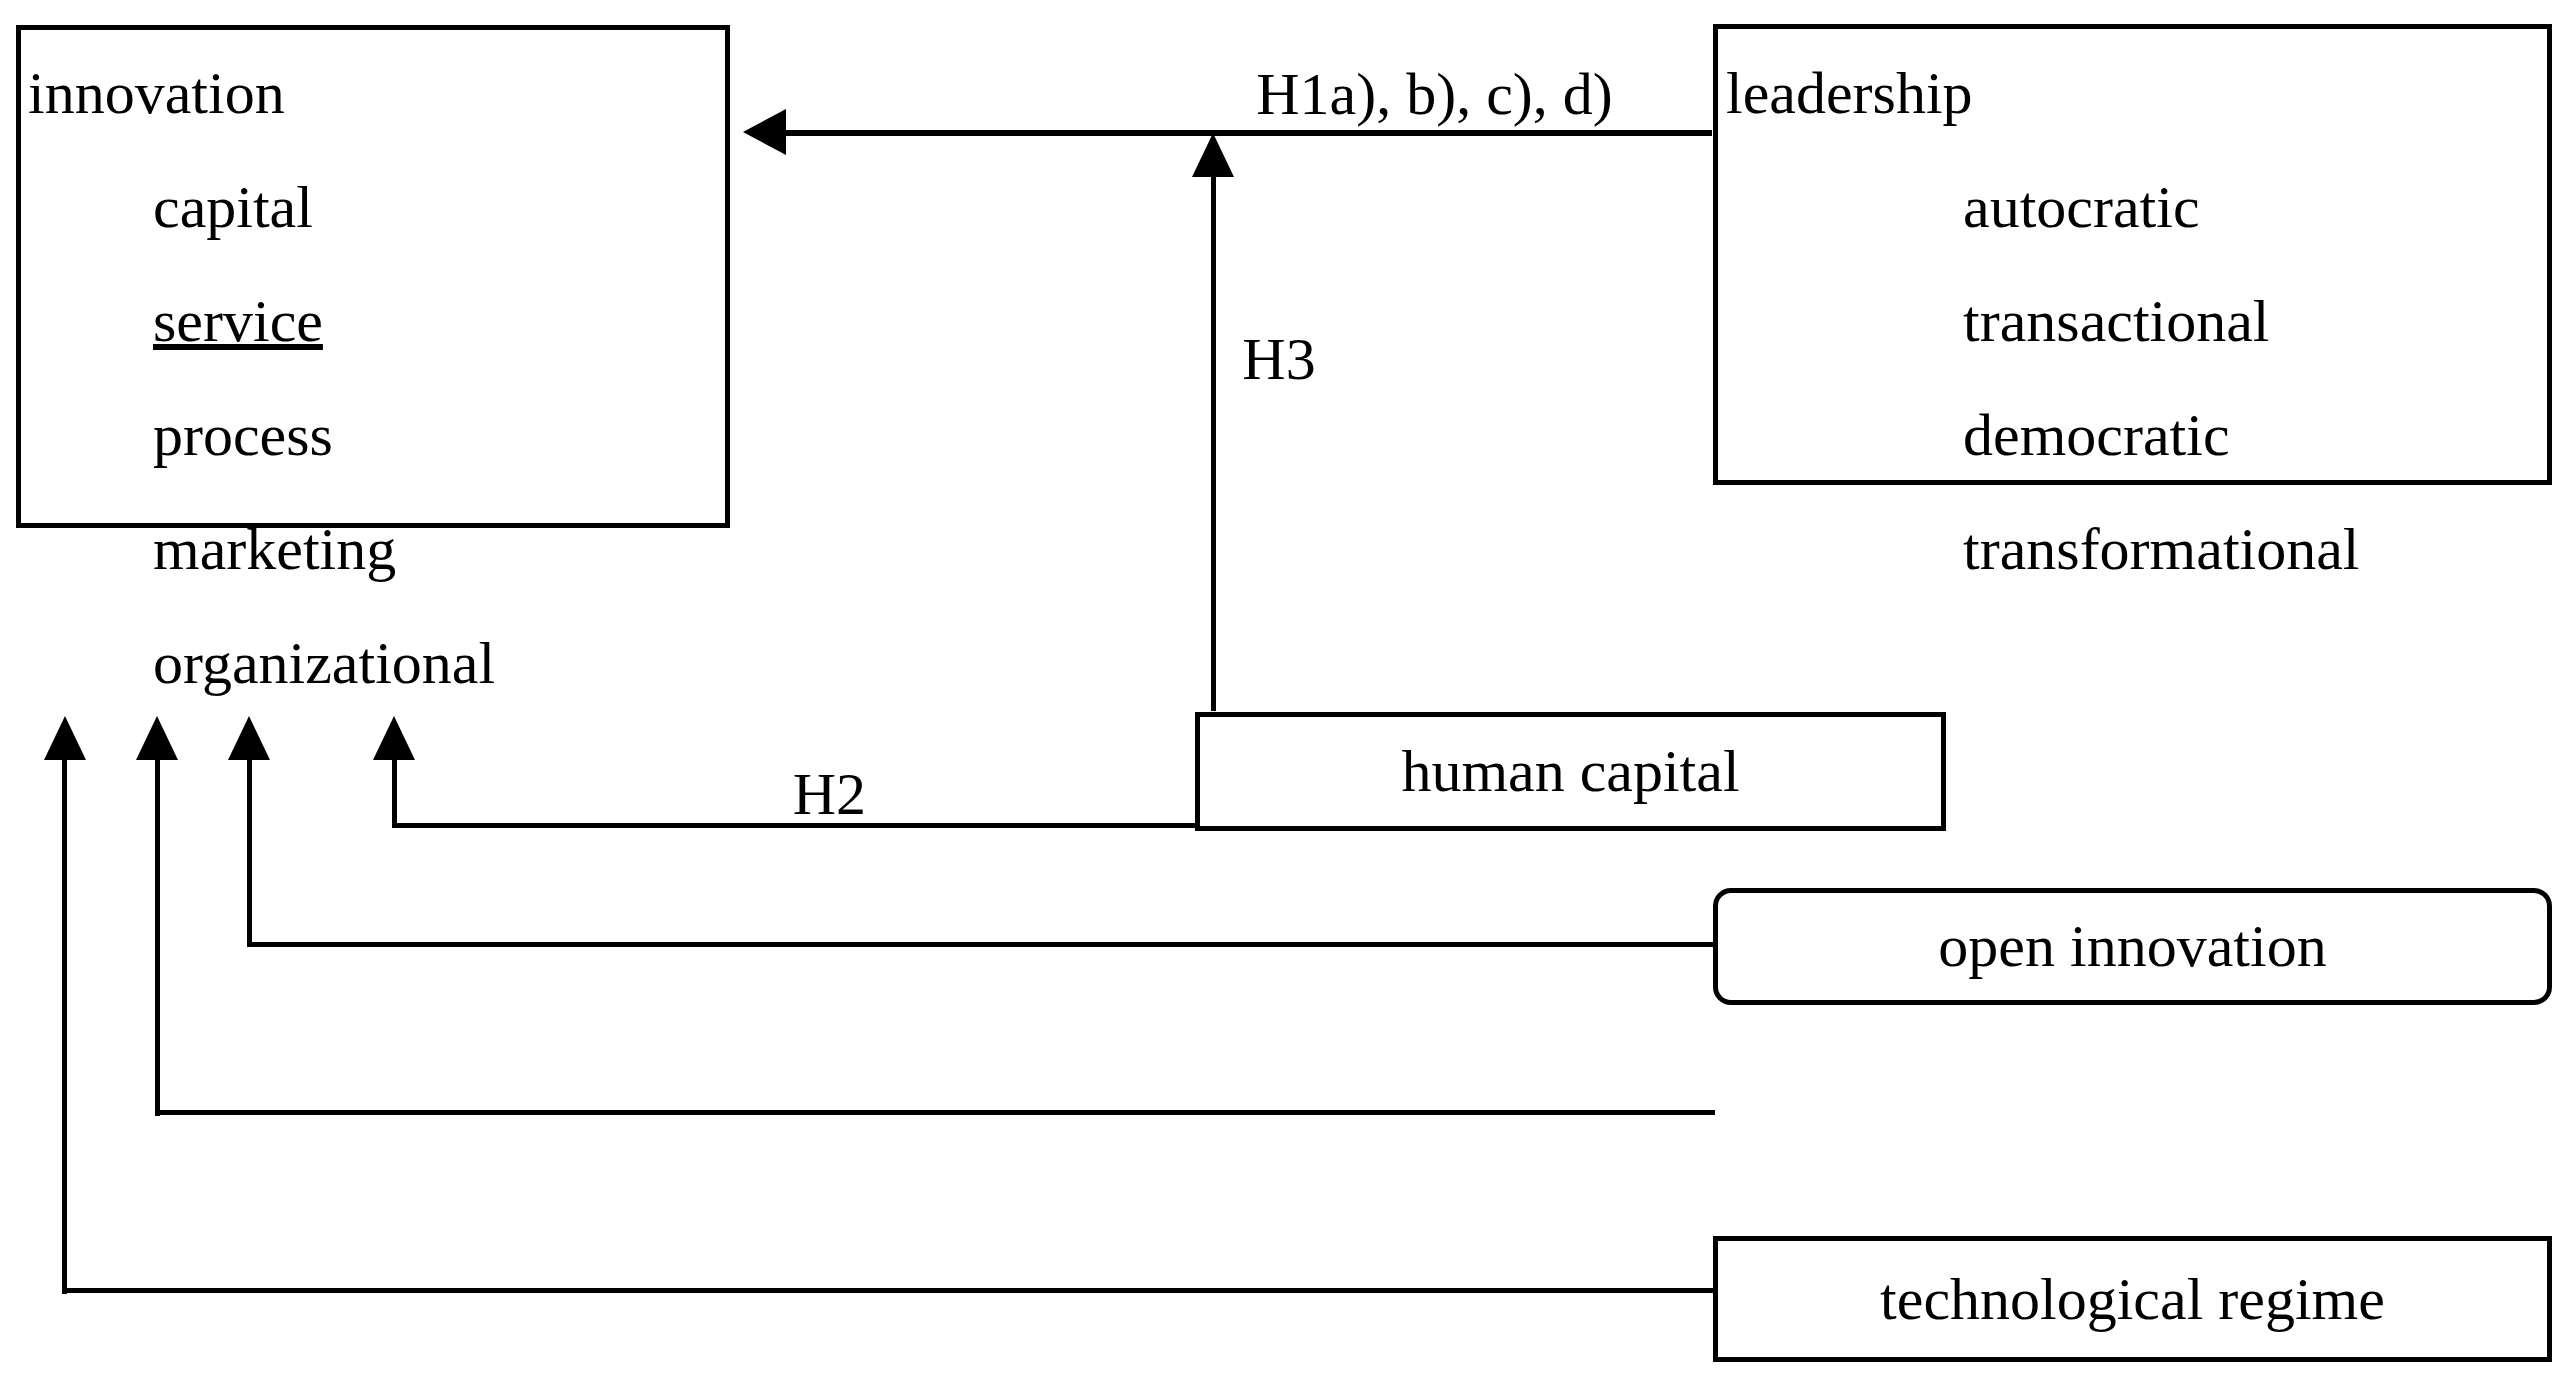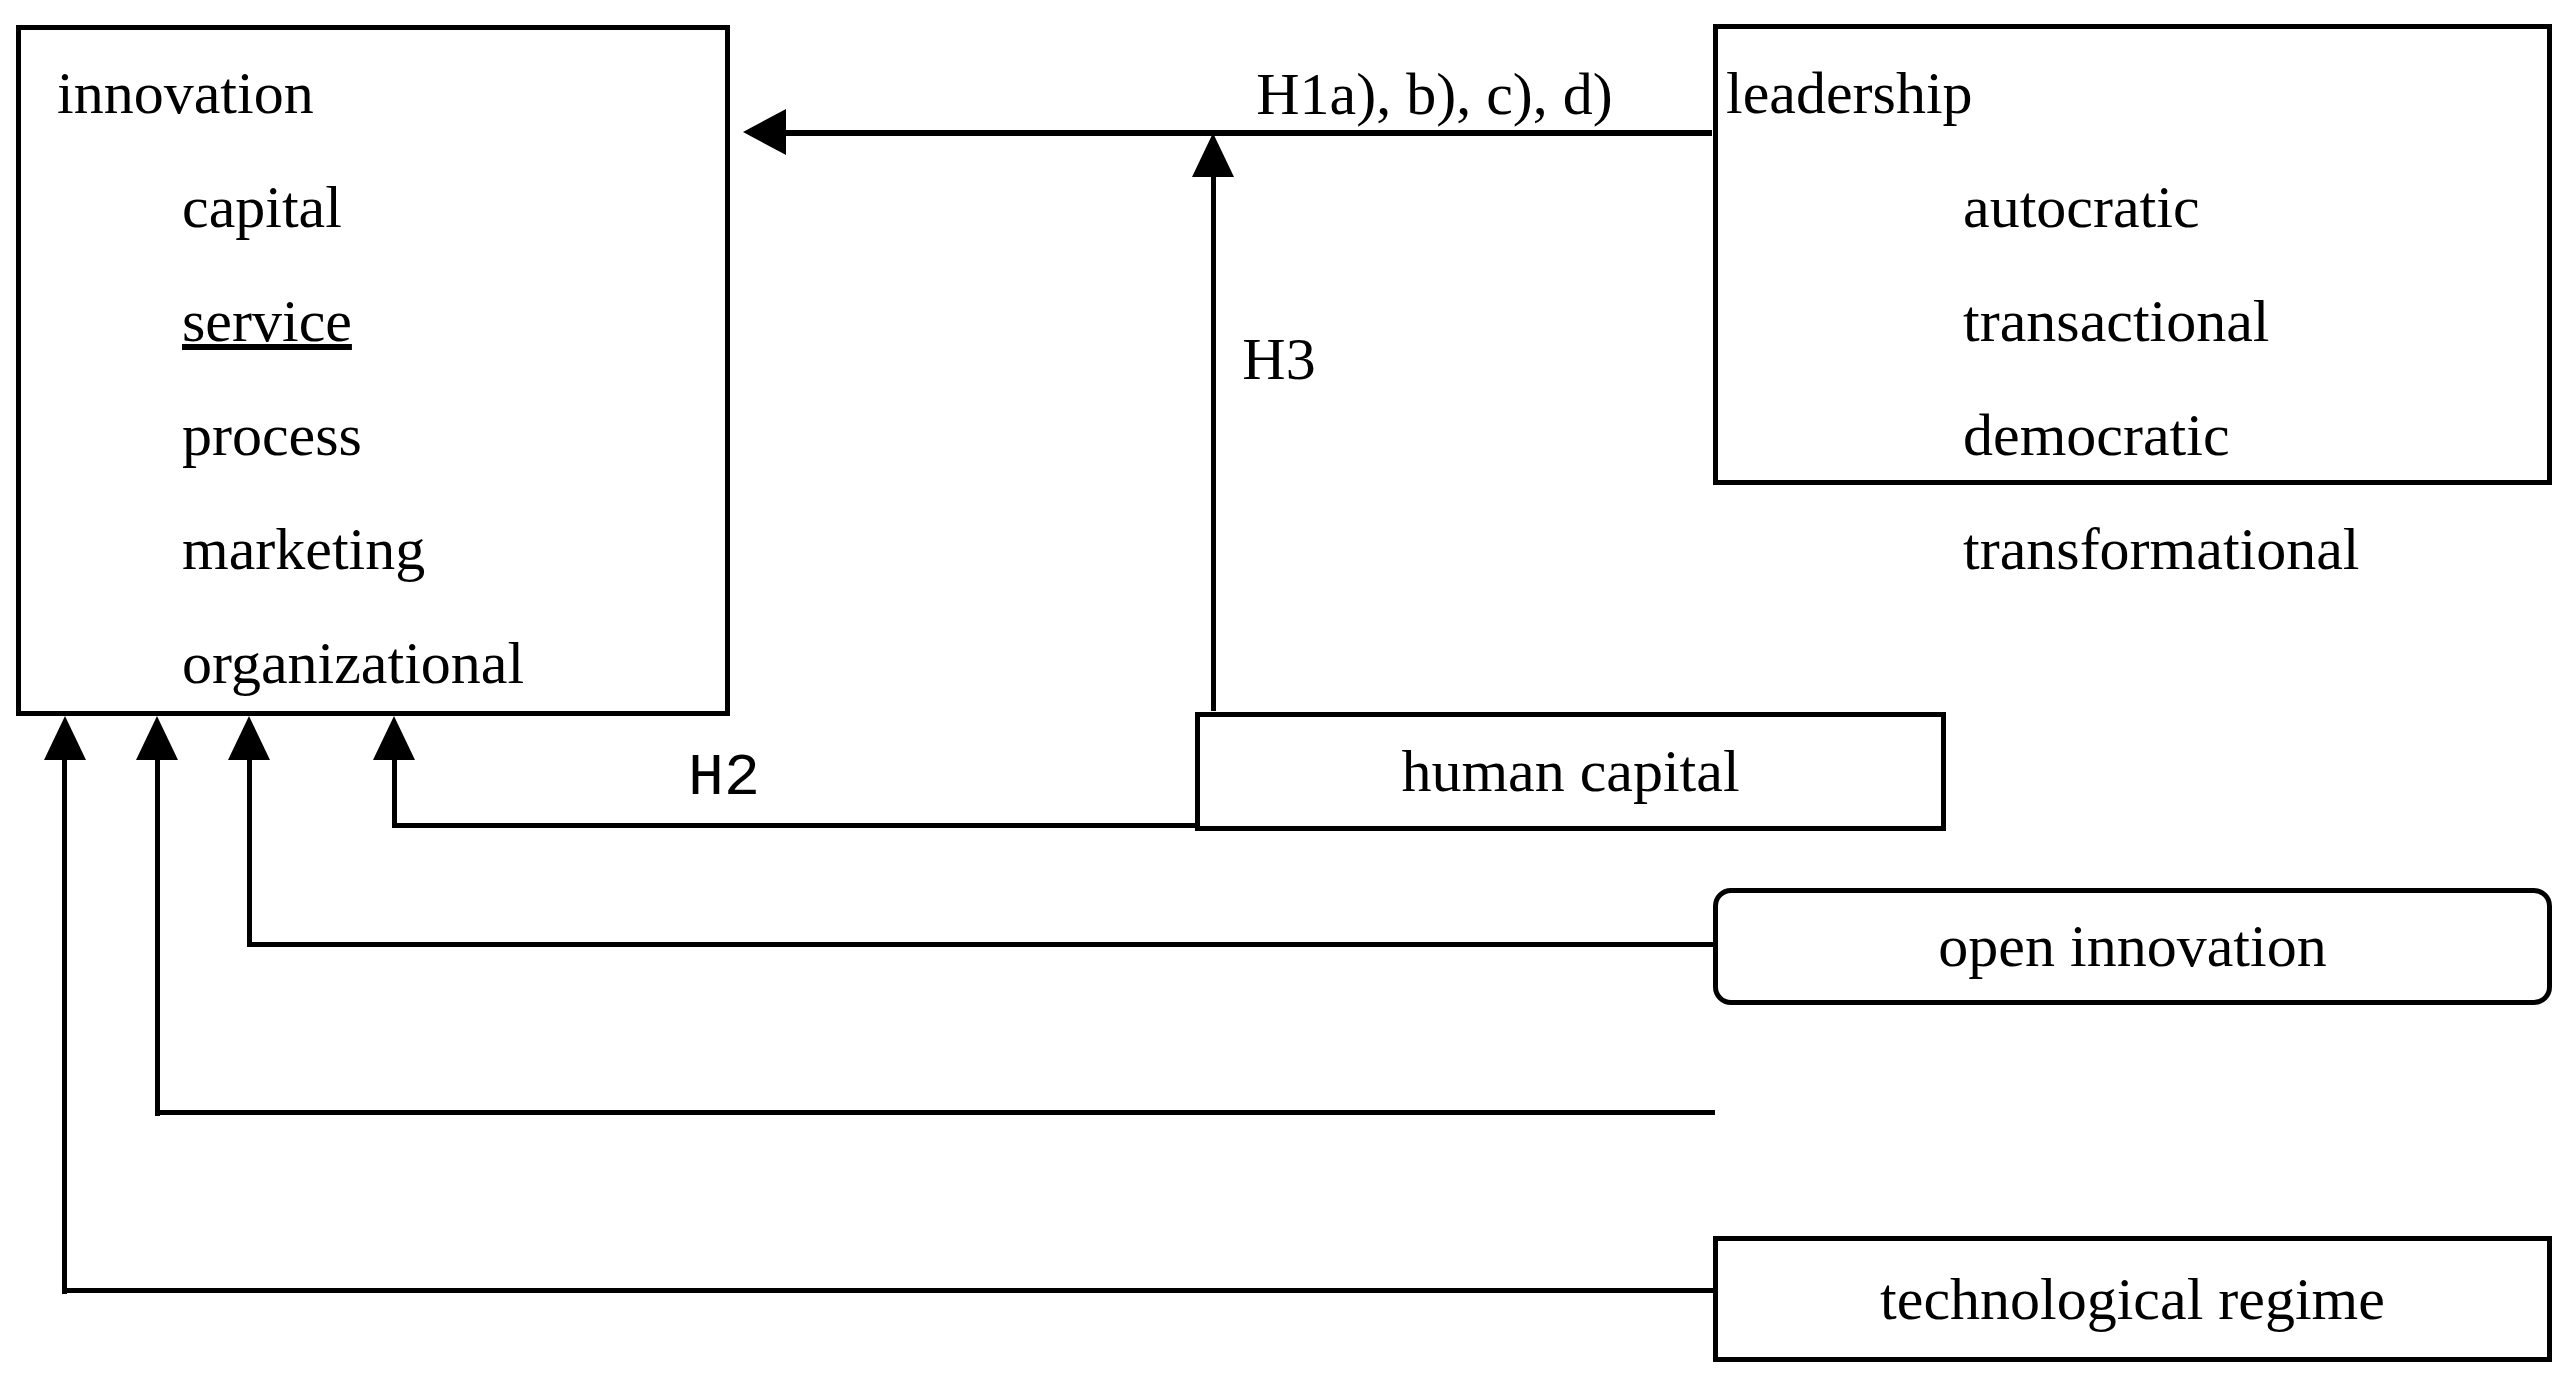--- a/index.html
+++ b/index.html
@@ -44,21 +44,21 @@
     position: absolute;
     line-height: 60px;
     white-space: nowrap;
   }
 </style>
 </head>
 <body>
 
 <div id="canvas">
 
-  <div class="box" style="left:16px; top:25px; width:714px; height:691px;padding-left:29px;">
+  <div class="box" style="left:16px; top:25px; width:714px; height:503px;">
     <div class="rows" style="padding:6.2px 0 0 7px;">
       <div>innovation</div>
       <div style="padding-left:125px;">capital</div>
       <div style="padding-left:125px;text-decoration:underline;">service</div>
       <div style="padding-left:125px;">process</div>
       <div style="padding-left:125px;">marketing</div>
       <div style="padding-left:125px;">organizational</div>
     </div>
   </div>
 
@@ -89,21 +89,21 @@
   <div class="arrow-left" style="left:743px; top:109px;"></div>
   <div class="hyp-label" style="left:1230px; top:64px; width:409px; text-align:center;">H1a), b), c), d)</div>
 
   <div class="vline" style="left:1211px; top:174px; width:5.3px; height:537px;"></div>
   <div class="arrow-up" style="left:1192px; top:133px;"></div>
   <div class="hyp-label" style="left:1190px; top:329px; width:178px; text-align:center;">H3</div>
 
   <div class="hline" style="left:394px; top:823px; width:803px; height:5.3px;"></div>
   <div class="vline" style="left:392px; top:760px; width:5.3px; height:68px;"></div>
   <div class="arrow-up" style="left:373px; top:716px;"></div>
-  <div class="hyp-label" style="left:688px; top:748px; width:178px; text-align:left;font-family:Liberation Mono, monospace;">H2</div>
+  <div class="hyp-label" style="left:688px; top:764px; width:178px; text-align:right;">H2</div>
 
   <div class="hline" style="left:250px; top:942px; width:1466px; height:5.3px;"></div>
   <div class="vline" style="left:247px; top:760px; width:5.3px; height:187px;"></div>
   <div class="arrow-up" style="left:228px; top:716px;"></div>
 
   <div class="hline" style="left:157px; top:1110px; width:1558px; height:5.3px;"></div>
   <div class="vline" style="left:155px; top:760px; width:5.3px; height:356px;"></div>
   <div class="arrow-up" style="left:136px; top:716px;"></div>
 
   <div class="hline" style="left:65px; top:1288px; width:1650px; height:5.3px;"></div>

